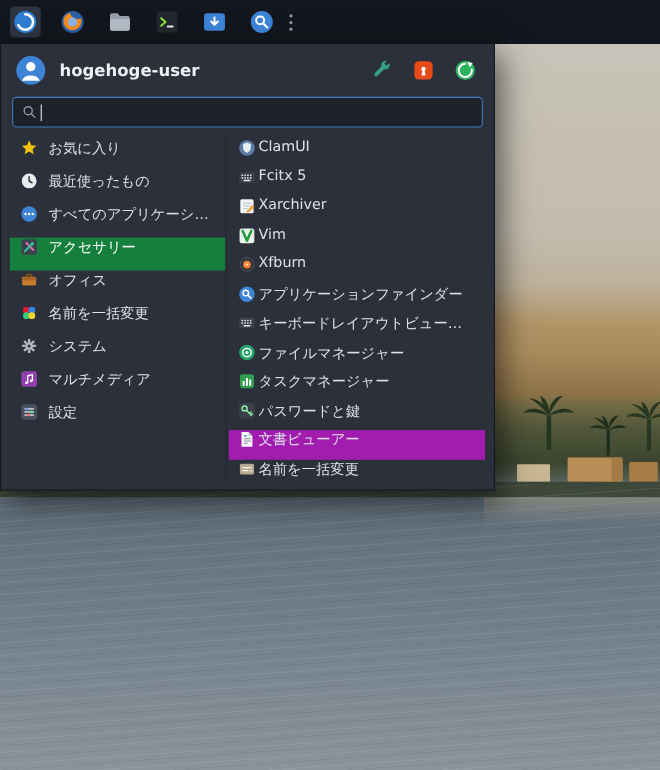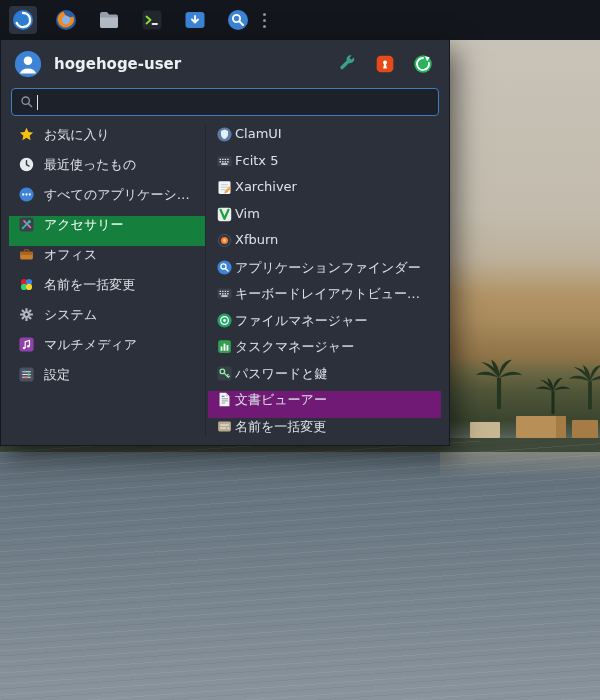--- a/index.html
+++ b/index.html
@@ -46,21 +46,21 @@
   .search input{flex:1;background:transparent;border:none;outline:none;color:#e6e9ee;
     font:13px "DejaVu Sans","Liberation Sans",sans-serif;padding:0}
   .caret{width:1px;height:15px;background:#dfe3ea;margin-left:-4px;animation:blink 1.1s steps(1) infinite}
   @keyframes blink{50%{opacity:0}}
   .mbody{flex:1;display:flex;padding:0 8px 8px;min-height:0}
   .cats{width:196px;flex:none;padding-top:2px}
   .apps{flex:1;border-left:1px solid #222731;padding:2px 0 0 2px;overflow:hidden}
   .cat{height:30px;display:flex;align-items:flex-start;gap:9px;padding:0 9px;font-size:13px}
   .cat.sel{background:#15803d;color:#fff}
   .app{height:26.5px;display:flex;gap:2px;padding:0 8px;font-size:13px}
-  .app.sel{background:#701a75}
+  .app.sel{background:#a21caf}
   .lbl{white-space:nowrap;overflow:hidden;text-overflow:ellipsis}
   svg.i{flex:none;display:block}
   .s16{width:16px;height:16px}.s17{width:17px;height:17px}.s20{width:20px;height:20px}
   .s24{width:24px;height:24px}.s30{width:30px;height:30px}
 </style>
 </head>
 <body>
 
 <svg width="0" height="0" style="position:absolute" aria-hidden="true">
     <defs>

